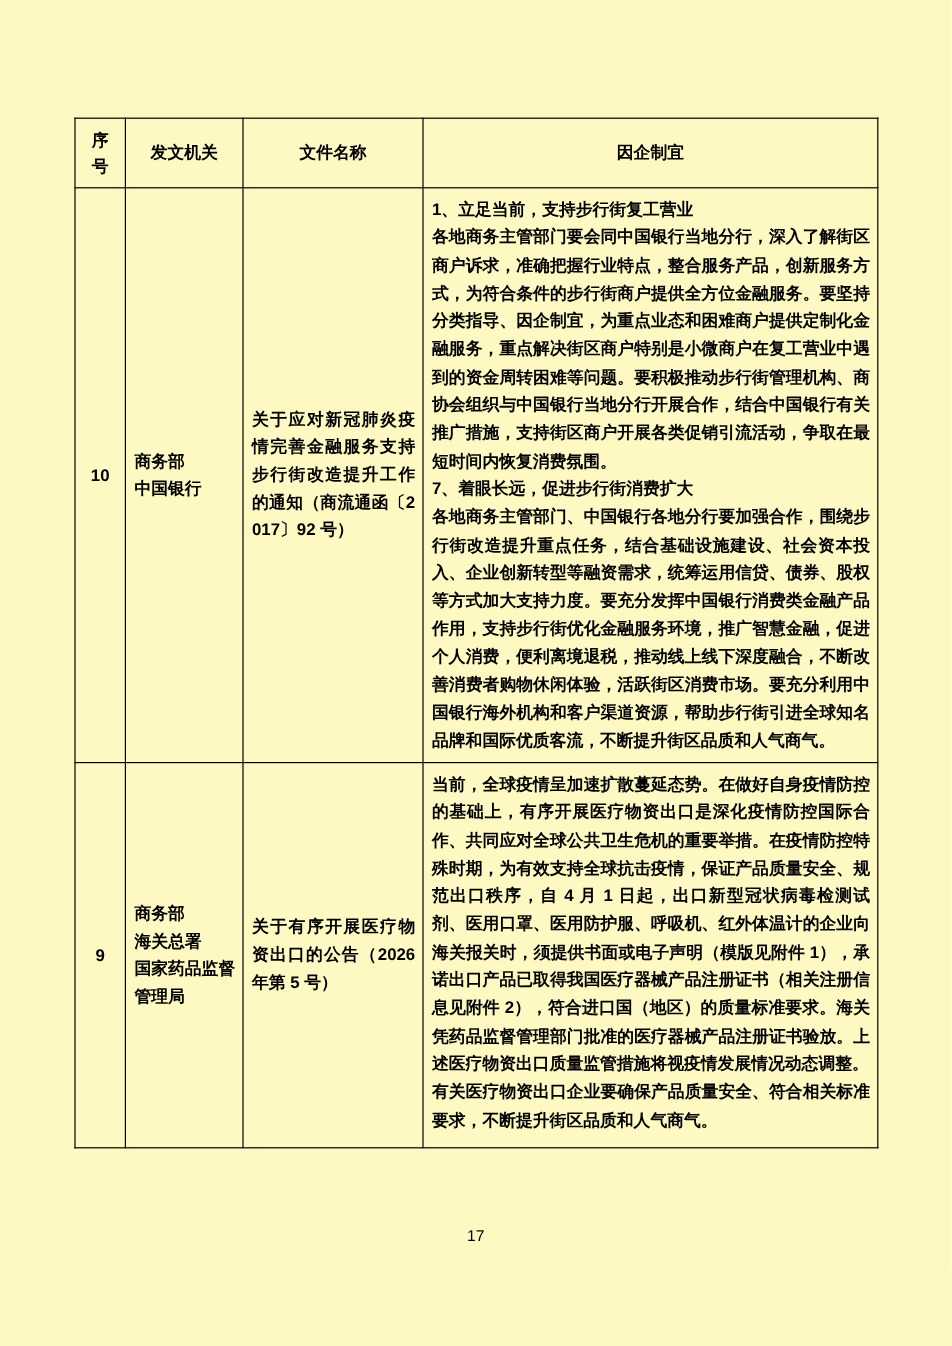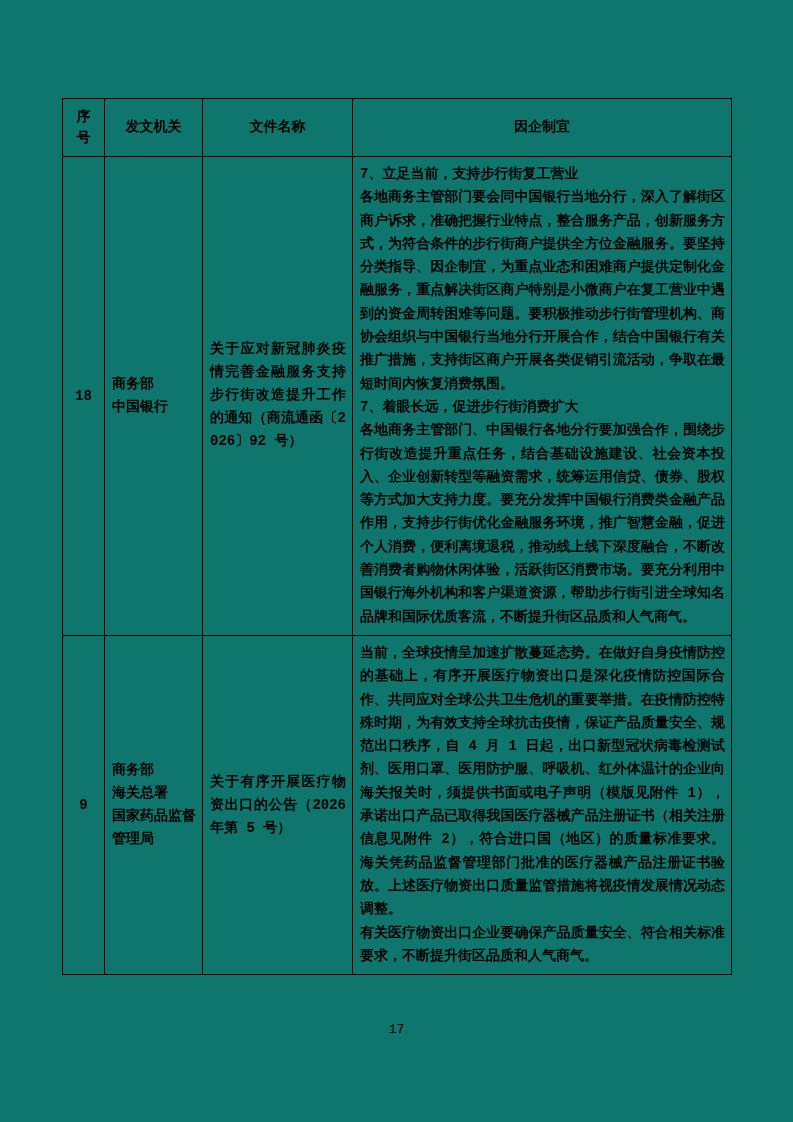--- a/index.html
+++ b/index.html
@@ -4,24 +4,24 @@
 <style>
   html, body {
     margin: 0;
     padding: 0;
     background: #ffffff;
   }
   .page {
     position: relative;
     width: 793px;
     height: 1122px;
-    background: #0f766e;
+    background: #fef9c3;
     overflow: hidden;
     color: #000000;
-    font-family: Liberation Mono, monospace;
+    font-family: Liberation Sans, sans-serif;
   }
   table.doc-table {
     position: absolute;
     left: 62px;
     top: 98px;
     width: 669px;
     border-collapse: collapse;
     table-layout: fixed;
   }
   .doc-table th, .doc-table td {
@@ -95,26 +95,26 @@
     <thead>
       <tr>
         <th class="th-serial">序号</th>
         <th>发文机关</th>
         <th>文件名称</th>
         <th>因企制宜</th>
       </tr>
     </thead>
     <tbody>
       <tr class="row-a">
-        <td class="serial">18</td>
+        <td class="serial">10</td>
         <td class="agency">商务部
 中国银行</td>
-        <td class="title">关于应对新冠肺炎疫情完善金融服务支持步行街改造提升工作的通知（商流通函〔2026〕92 号）</td>
+        <td class="title">关于应对新冠肺炎疫情完善金融服务支持步行街改造提升工作的通知（商流通函〔2017〕92 号）</td>
         <td class="content">
-          <p>7、立足当前，支持步行街复工营业</p>
+          <p>1、立足当前，支持步行街复工营业</p>
           <p>各地商务主管部门要会同中国银行当地分行，深入了解街区商户诉求，准确把握行业特点，整合服务产品，创新服务方式，为符合条件的步行街商户提供全方位金融服务。要坚持分类指导、因企制宜，为重点业态和困难商户提供定制化金融服务，重点解决街区商户特别是小微商户在复工营业中遇到的资金周转困难等问题。要积极推动步行街管理机构、商协会组织与中国银行当地分行开展合作，结合中国银行有关推广措施，支持街区商户开展各类促销引流活动，争取在最短时间内恢复消费氛围。</p>
           <p>7、着眼长远，促进步行街消费扩大</p>
           <p>各地商务主管部门、中国银行各地分行要加强合作，围绕步行街改造提升重点任务，结合基础设施建设、社会资本投入、企业创新转型等融资需求，统筹运用信贷、债券、股权等方式加大支持力度。要充分发挥中国银行消费类金融产品作用，支持步行街优化金融服务环境，推广智慧金融，促进个人消费，便利离境退税，推动线上线下深度融合，不断改善消费者购物休闲体验，活跃街区消费市场。要充分利用中国银行海外机构和客户渠道资源，帮助步行街引进全球知名品牌和国际优质客流，不断提升街区品质和人气商气。</p>
         </td>
       </tr>
       <tr class="row-b">
         <td class="serial">9</td>
         <td class="agency">商务部
 海关总署
 国家药品监督管理局</td>

